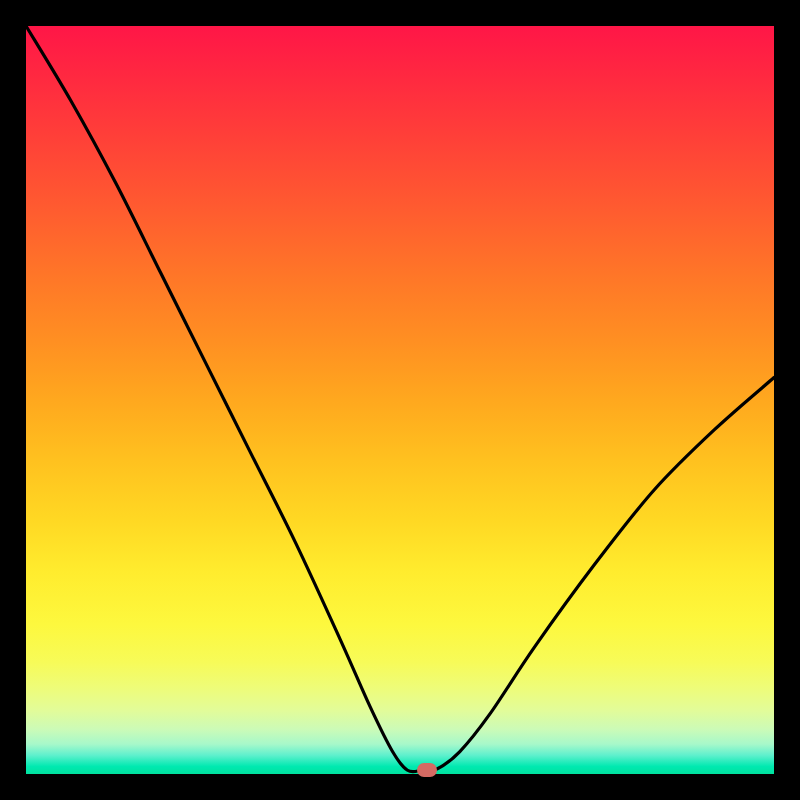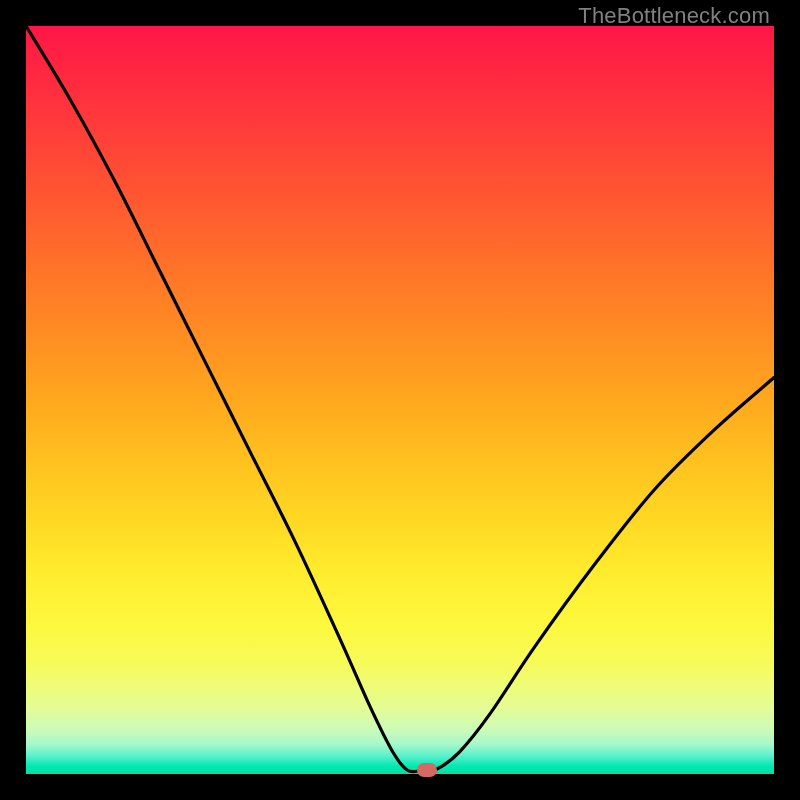--- a/index.html
+++ b/index.html
@@ -68,21 +68,20 @@
     height: 14px;
     background: #d46a63;
     border-radius: 9px;
     transform: translate(-50%, -50%);
   }
 </style>
 </head>
 <body>
 
 <div class="wrap">
-  <div class="attribution">TheBottleneck.com</div>
 
   <div class="plot">
     <svg class="curve" viewBox="0 0 748 748" preserveAspectRatio="none">
       <path id="curve-path" d="M 0 0 C 7.4799999999999995 12.46666666666666 29.919999999999995 48.61999999999996 44.879999999999995 74.79999999999995 C 59.839999999999996 100.97999999999995 74.8 128.40666666666658 89.75999999999999 157.07999999999993 C 104.71999999999998 185.75333333333327 119.67999999999999 216.91999999999996 134.64 246.83999999999997 C 149.6 276.76 164.55999999999997 306.67999999999995 179.51999999999998 336.59999999999997 C 194.48 366.52 209.44 396.44 224.4 426.36 C 239.36 456.28000000000003 254.32 484.9533333333333 269.28 516.12 C 284.23999999999995 547.2866666666666 301.69333333333327 585.9333333333334 314.15999999999997 613.36 C 326.62666666666667 640.7866666666666 335.35333333333335 661.98 344.08000000000004 680.6800000000001 C 352.80666666666673 699.3800000000001 360.28666666666663 714.9633333333333 366.52 725.56 C 372.75333333333333 736.1566666666666 376.49333333333334 741.1433333333333 381.48 744.26 C 386.4666666666667 747.3766666666667 391.4533333333333 744.5093333333333 396.44 744.26 C 401.4266666666667 744.0106666666667 405.1666666666667 745.8806666666667 411.40000000000003 742.764 C 417.6333333333334 739.6473333333333 425.11333333333334 734.6606666666667 433.84 725.56 C 442.5666666666666 716.4593333333332 451.2933333333333 705.6133333333332 463.76 688.16 C 476.2266666666667 670.7066666666667 491.1866666666667 645.7733333333333 508.64000000000004 620.84 C 526.0933333333334 595.9066666666668 548.5333333333334 564.74 568.48 538.56 C 588.4266666666666 512.3799999999999 608.3733333333332 486.2 628.3199999999999 463.76 C 648.2666666666667 441.32 668.2133333333334 422.61999999999995 688.1600000000001 403.91999999999996 C 708.1066666666668 385.21999999999997 738.0266666666666 360.28666666666663 748 351.56" stroke="#000" stroke-width="3.2" fill="none" stroke-linecap="round" stroke-linejoin="round"></path>
     </svg>
     <div class="marker" id="marker" style="left: 400.928px; top: 744.26px;"></div>
   </div>
 </div>
 
 </body></html>

